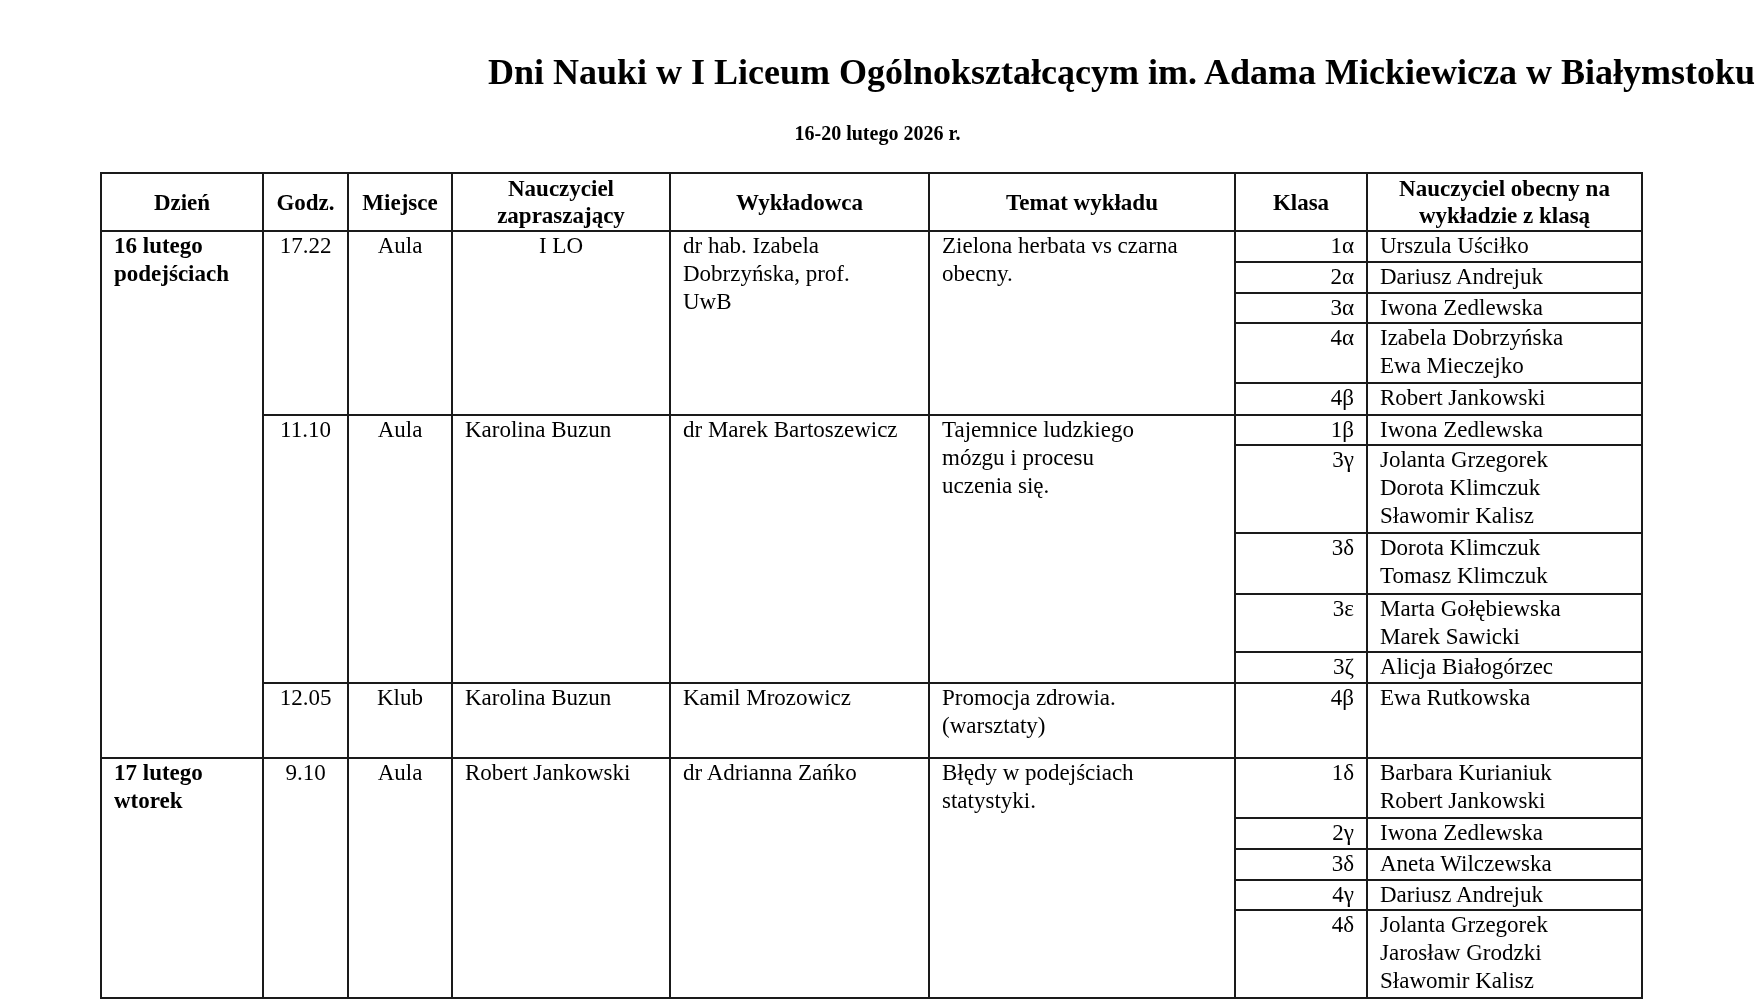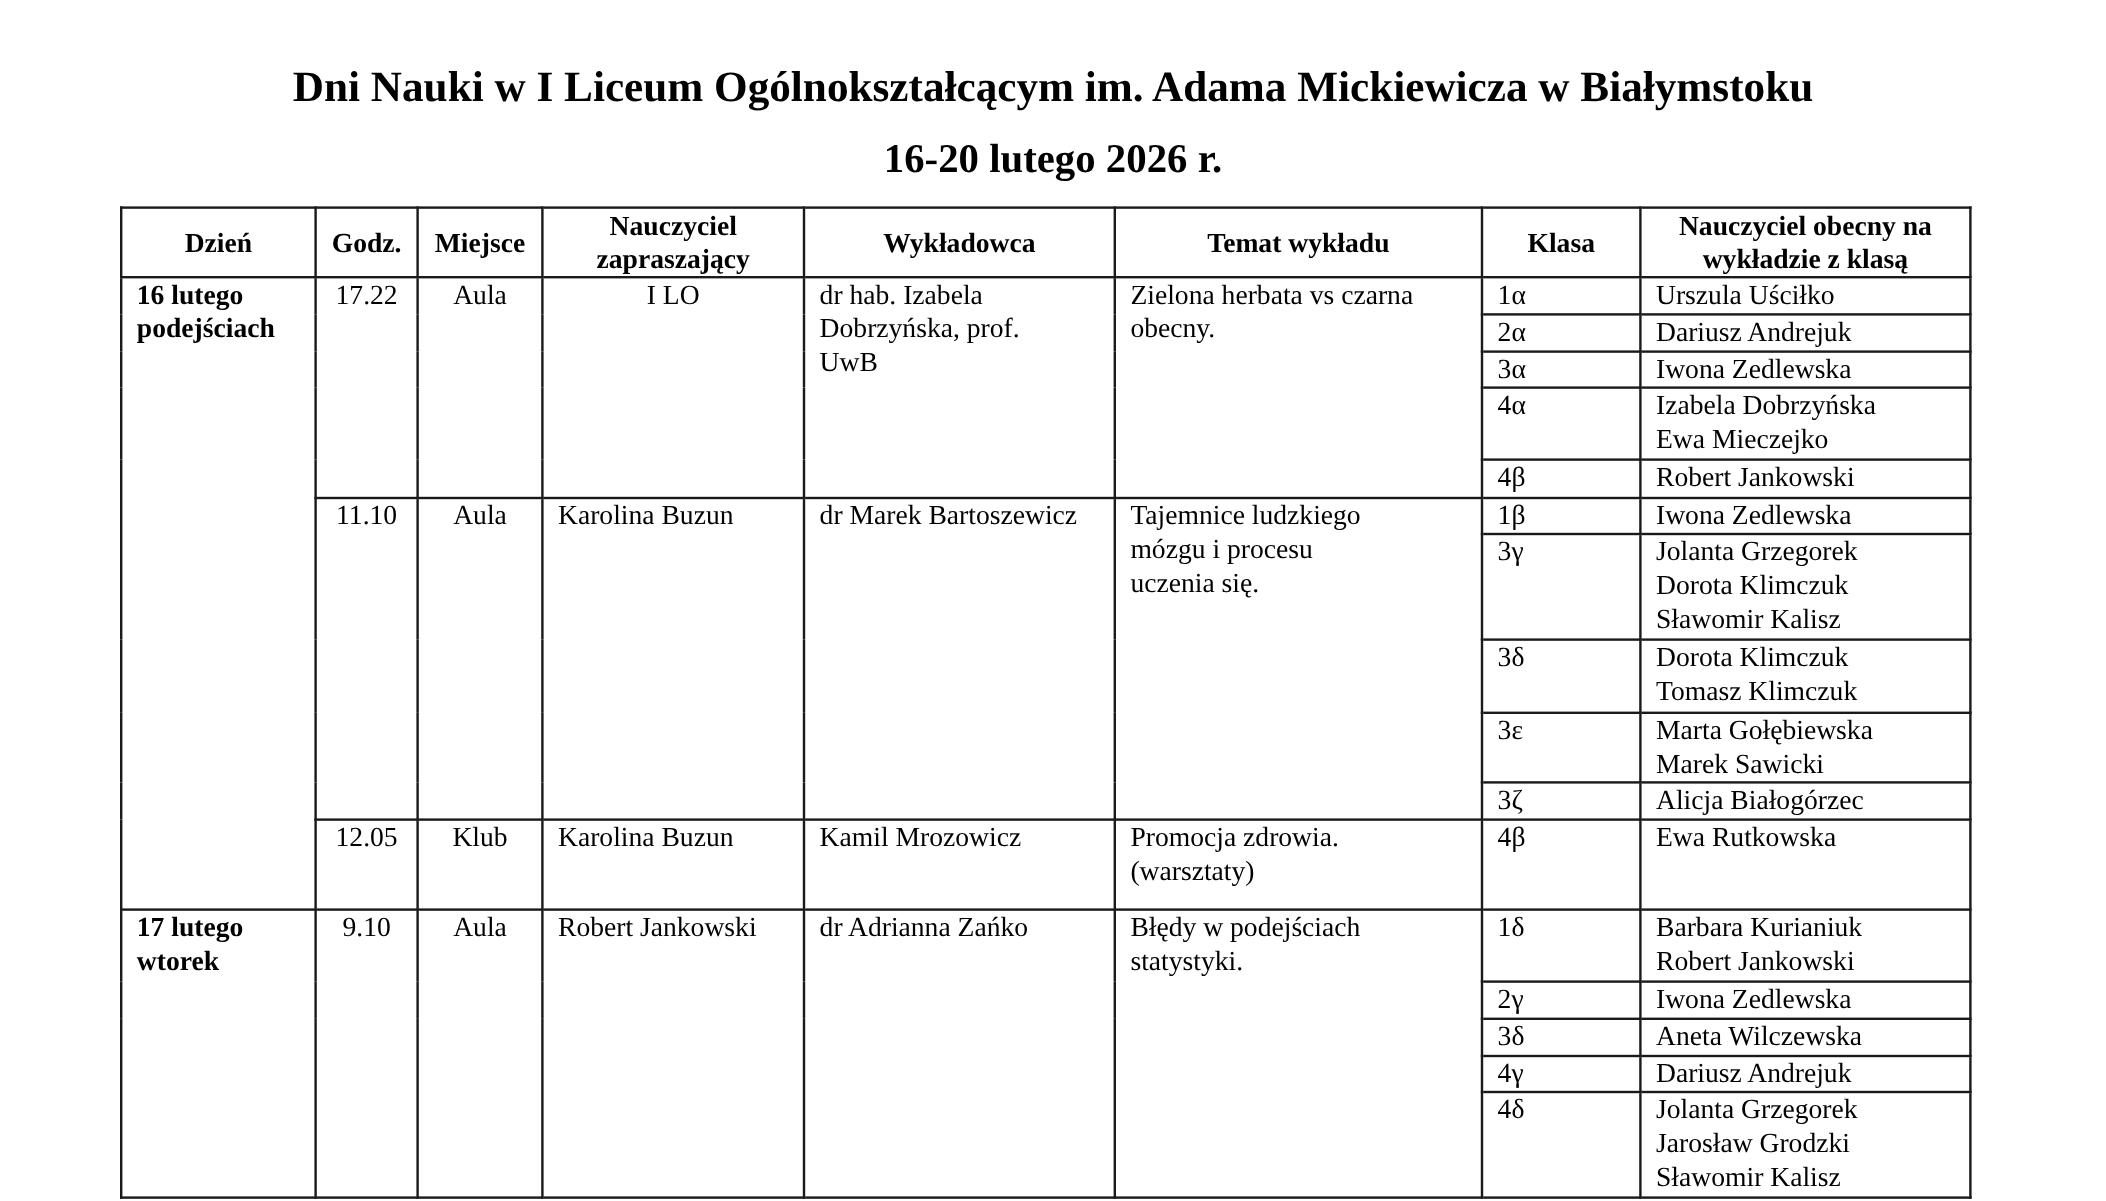--- a/index.html
+++ b/index.html
@@ -1,30 +1,30 @@
 <!DOCTYPE html>
 <html><head>
 <meta charset="utf-8">
 <style>
   html, body { margin: 0; padding: 0; background: #ffffff; }
   body { width: 1755px; height: 1001px; position: relative; overflow: hidden;
          font-family: "Liberation Serif", "DejaVu Serif", serif; color: #000; }
-  .title { position: absolute; left: 0; width: 1755px; top: 50px; text-align: center;
+  .title { position: absolute; left: 0; width: 1755px; top: 50px; text-align: right;
            font-weight: bold; font-size: 36px; line-height: 44px; }
   .subtitle { position: absolute; left: 0; width: 1755px; top: 114px; text-align: center;
-              font-weight: bold; font-size: 34px; line-height: 38px; }
+              font-weight: bold; font-size: 20px; line-height: 38px; }
   table.sched { position: absolute; left: 100px; top: 172px; width: 1541px;
                 border-collapse: collapse; table-layout: fixed; }
   table.sched td, table.sched th { border: 2px solid #1a1a1a; padding: 0 12px; vertical-align: top;
                 font-size: 23px; line-height: 28px; overflow: hidden; }
   table.sched th { font-weight: bold; text-align: center; vertical-align: middle; height: 56px;
                    font-size: 23px; line-height: 27px; padding: 0 4px; }
   td.day { font-weight: bold; }
   td.center { text-align: center; }
-  td.klasa { text-align: left; }
+  td.klasa { text-align: right; }
   .line { display: block; }
 </style>
 </head>
 <body>
 
 <div class="title">Dni Nauki w I Liceum Ogólnokształcącym im. Adama Mickiewicza w Białymstoku</div>
 <div class="subtitle">16-20 lutego 2026 r.</div>
 
 <table class="sched">
   <colgroup>

